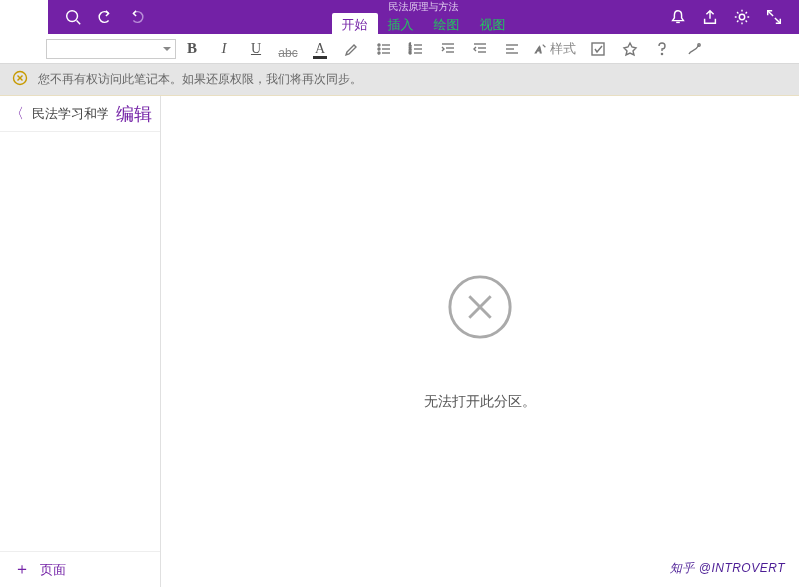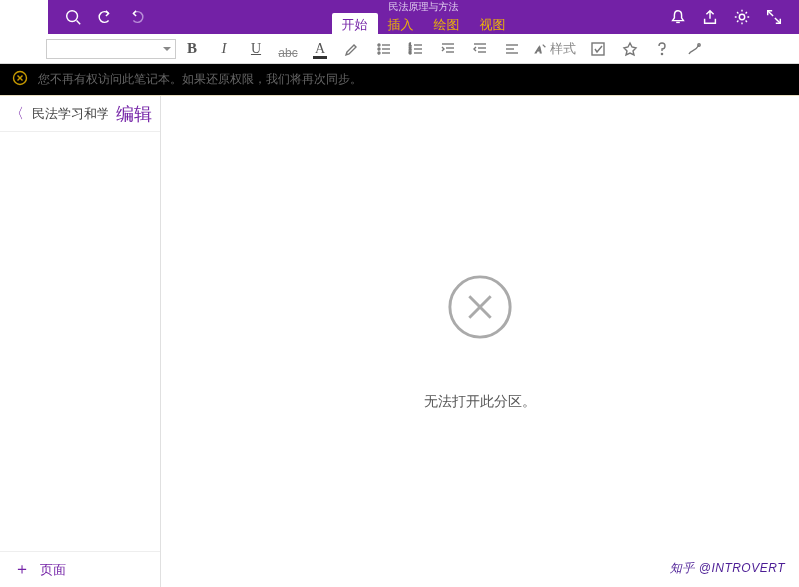--- a/index.html
+++ b/index.html
@@ -44,21 +44,21 @@
     line-height: 11px;
     margin-bottom: 1px;
   }
   .titlebar .tabrow {
     display: flex;
     align-items: flex-end;
     gap: 0;
   }
   .titlebar .tab {
     font-size: 13px;
-    color: #eab308;
+    color: #22c55e;
     padding: 3px 10px 4px;
     cursor: pointer;
   }
   .titlebar .tab.active {
     background: #fff;
     color: #7321a6;
     border-radius: 2px 2px 0 0;
   }
   .tb-icon { width: 18px; height: 18px; display: block; }
   .tb-icon path, .tb-icon line, .tb-icon circle, .tb-icon polyline { stroke: #fff; stroke-width: 1.6; fill: none; }
@@ -103,21 +103,21 @@
   .rbtn.bold { font-weight: 700; font-family: "Times New Roman"; font-size: 15px; }
   .rbtn.italic { font-style: italic; font-family: "Times New Roman"; font-size: 15px; }
   .rbtn.underline { text-decoration: underline; font-family: "Times New Roman"; font-size: 14px; }
   .rbtn.strike { font-size: 12px; color: #888; text-decoration: line-through; margin-top: 8px; }
   .rbtn.fontcolor { position: relative; font-family: "Times New Roman"; font-size: 14px; }
   .fontcolor-bar { position: absolute; bottom: 4px; left: 9px; width: 14px; height: 3px; background: #333; }
   .style-label { font-size: 13px; color: #888; margin-left: 2px; }
 
   .warnbar {
     height: 32px;
-    background: #000000;
+    background: #e5e5e5;
     border-bottom: 1px solid #e9dfc2;
     display: flex;
     align-items: center;
     padding: 0 12px;
     gap: 10px;
     color: #666;
     font-size: 12px;
   }
   .warn-icon { width: 16px; height: 16px; }
   .warn-icon circle { stroke: #c79a00; stroke-width: 1.4; fill: none; }

